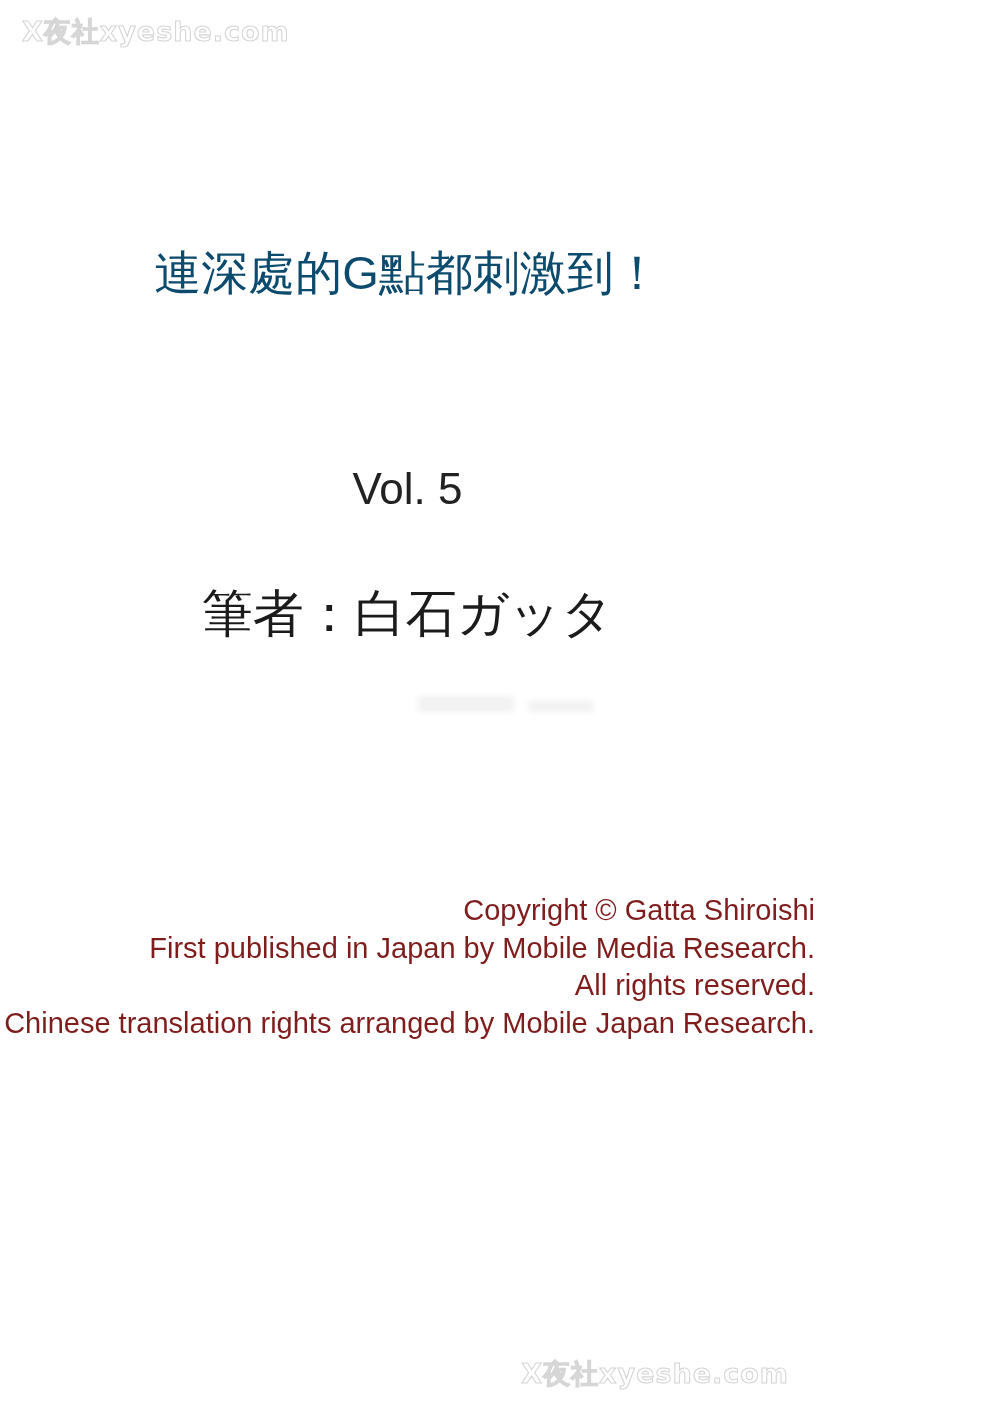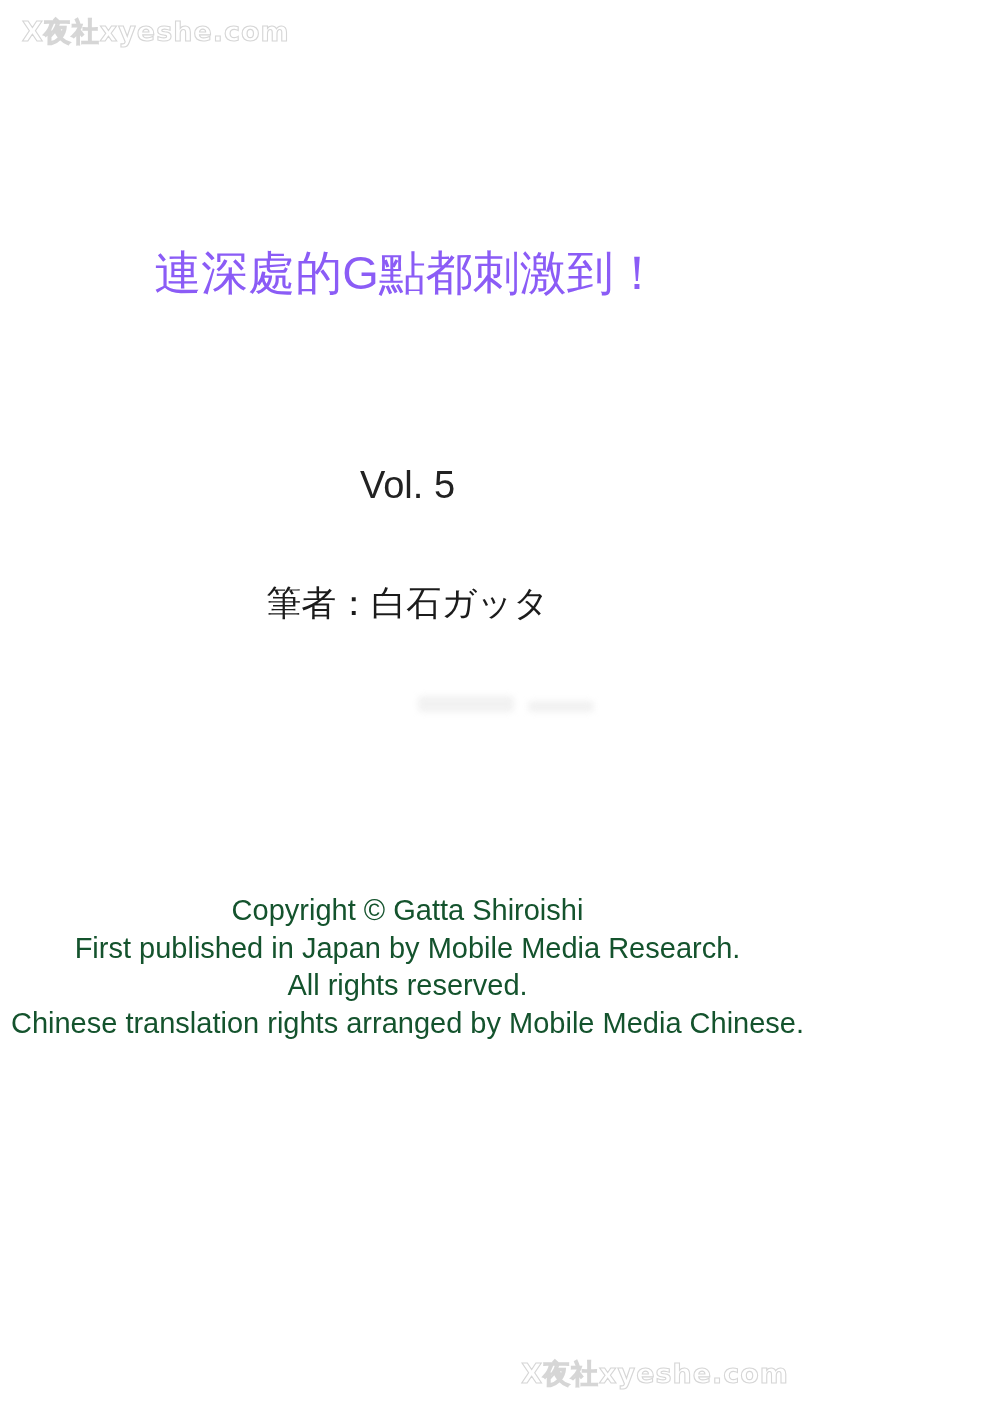--- a/index.html
+++ b/index.html
@@ -35,61 +35,61 @@
   .title {
     position: absolute;
     top: 236px;
     left: 0;
     width: 100%;
     text-align: center;
     font-size: 47px;
     line-height: 73px;
     font-weight: 500;
     letter-spacing: 0px;
-    color: #8b5cf6;
+    color: #0c4a6e;
   }
   .volume {
     position: absolute;
     top: 464px;
     left: 0;
     width: 100%;
     text-align: center;
-    font-size: 38px;
+    font-size: 44px;
     color: #222222;
   }
   .author {
     position: absolute;
     top: 580px;
     left: 0;
     width: 100%;
     text-align: center;
-    font-size: 35px;
+    font-size: 51px;
     font-weight: 500;
     color: #1b1b1b;
   }
   
   .ghost-smudge {
     position: absolute;
     background: #eeeeee;
     filter: blur(3px);
     opacity: 0.8;
     border-radius: 4px;
   }
   .ghost-a { left: 418px; top: 696px; width: 96px; height: 16px; }
   .ghost-b { left: 528px; top: 701px; width: 66px; height: 11px; }
 
   .copyright {
     position: absolute;
     top: 892px;
     left: 0;
     width: 100%;
-    text-align: center;
+    text-align: right;
     font-size: 29px;
     line-height: 37.5px;
-    color: #14532d;
+    color: #7f1d1d;
   }
   .copyright div { white-space: nowrap; }
 </style>
 </head>
 <body>
 
 <div class="page">
 
   <div class="watermark watermark-tl">X夜社xyeshe.com</div>
 
@@ -101,18 +101,18 @@
 
   <div class="author">筆者：白石ガッタ</div>
 
   <div class="ghost-smudge ghost-a"></div>
   <div class="ghost-smudge ghost-b"></div>
 
   <div class="copyright">
     <div>Copyright © Gatta Shiroishi</div>
     <div>First published in Japan by Mobile Media Research.</div>
     <div>All rights reserved.</div>
-    <div>Chinese translation rights arranged by Mobile Media Chinese.</div>
+    <div>Chinese translation rights arranged by Mobile Japan Research.</div>
   </div>
 
   <div class="watermark watermark-br">X夜社xyeshe.com</div>
 
 </div>
 
 </body></html>

